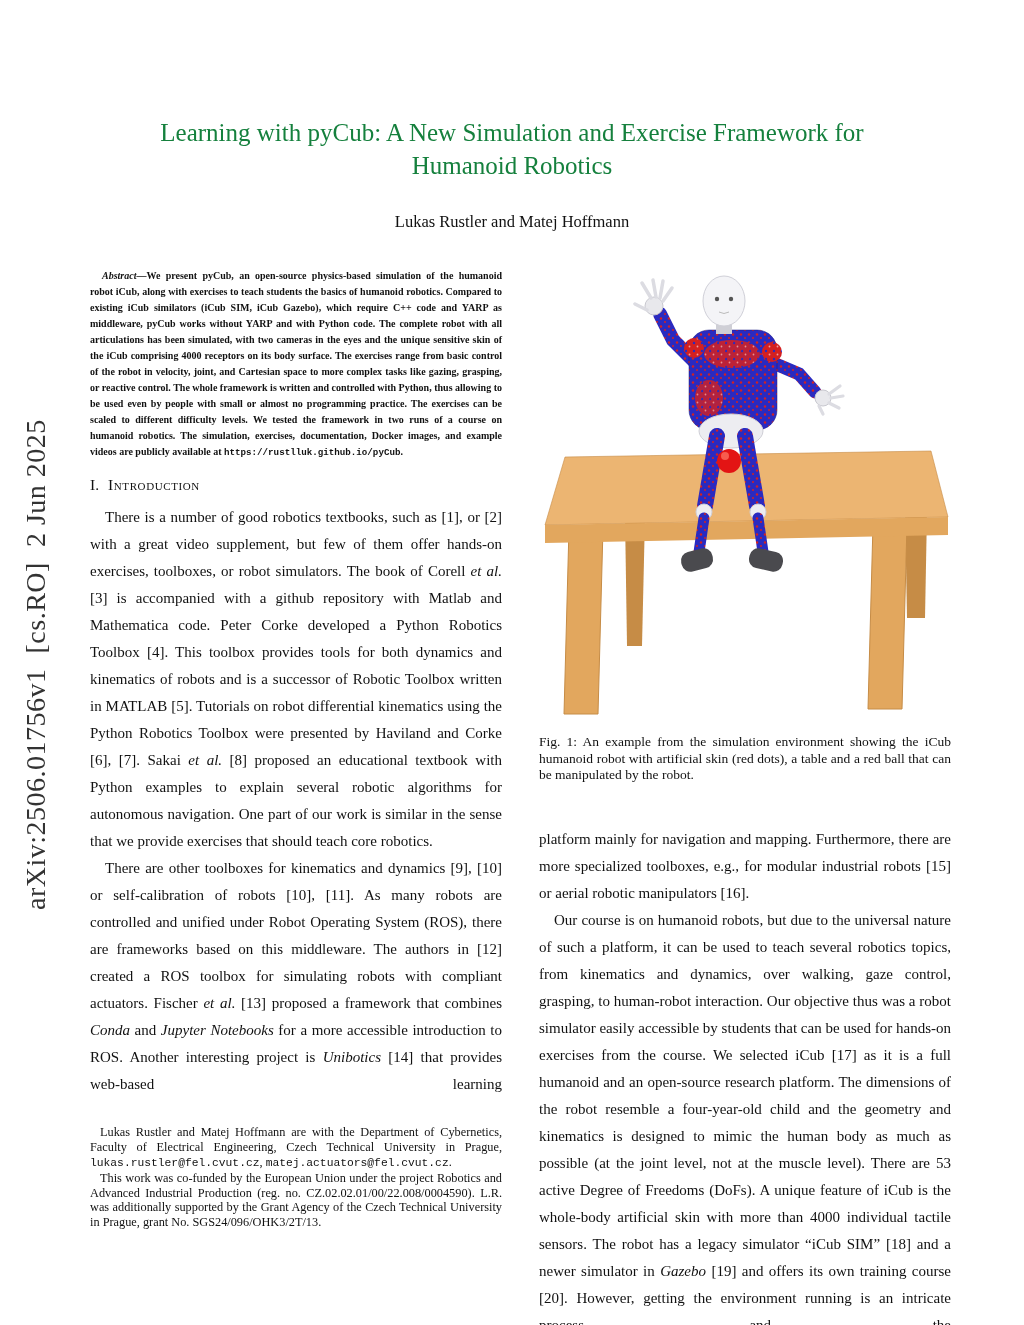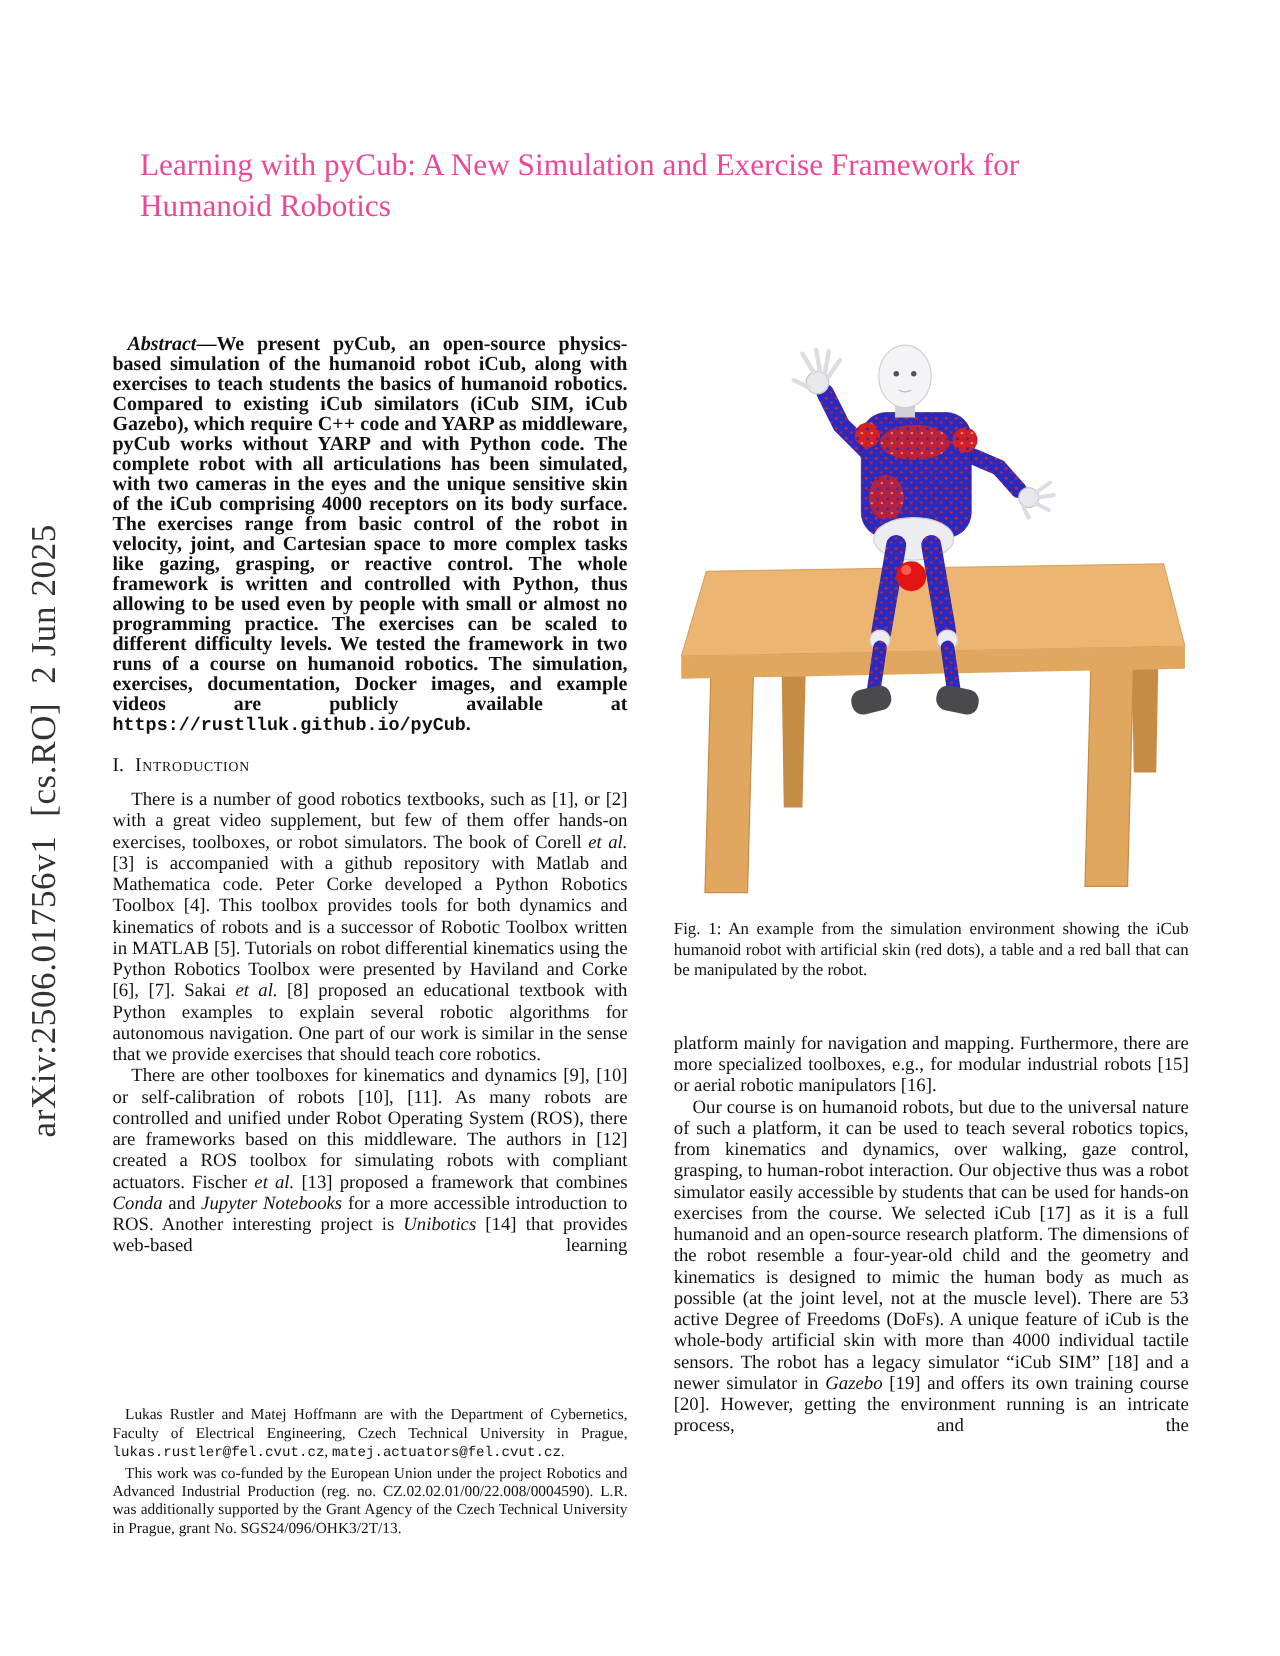--- a/index.html
+++ b/index.html
@@ -8,40 +8,40 @@
     font-family:"Liberation Serif","DejaVu Serif",serif;color:#111;
   }
   .arxiv{
     position:absolute;left:20px;top:376px;height:578px;
     writing-mode:vertical-rl;transform:rotate(180deg);
     font-size:28px;letter-spacing:0.5px;color:#333;white-space:pre;
     text-align:center;
   }
   .title{
     position:absolute;left:112px;right:112px;top:116px;margin:0;
-    font-size:25px;font-weight:normal;line-height:33px;color:#ec4899;
+    text-align:center;font-size:25px;font-weight:normal;line-height:33px;color:#15803d;
   }
   .authors{
     position:absolute;left:112px;right:112px;top:212px;
     text-align:center;font-size:16.5px;
   }
   .col{position:absolute;top:268px;width:412px;}
   .col-left{left:90px;height:962px;}
   .col-right{left:520px;margin-left:19px;}
   .abstract{
-    margin:0;font-size:16px;line-height:16px;font-weight:bold;
+    margin:0;font-size:10px;line-height:16px;font-weight:bold;
     text-align:justify;text-indent:12px;
   }
   .section-heading{
     margin:15px 0 10px 0;text-align:left;font-size:15.5px;font-weight:normal;
   }
   .section-heading .num{margin-right:9px;}
   .sc{font-variant:small-caps;letter-spacing:0.6px;}
   p.body{
-    margin:0;font-size:15px;line-height:17px;text-align:justify;text-indent:15px;
+    margin:0;font-size:15px;line-height:27px;text-align:justify;text-indent:15px;
   }
   p.body.noindent{text-indent:0;}
   p.body.justify-last{text-align-last:justify;}
   .footnotes{
     position:absolute;left:0;right:0;bottom:0;
     font-size:12.3px;line-height:14.8px;text-align:justify;
   }
   .footnotes p{margin:0;text-indent:10px;}
   figure{margin:0;}
   figcaption{
@@ -54,20 +54,21 @@
 </style>
 </head>
 <body>
 
 <div class="page">
 
   <div class="arxiv">arXiv:2506.01756v1  [cs.RO]  2 Jun 2025</div>
 
   <h1 class="title">Learning with pyCub: A New Simulation and Exercise Framework for Humanoid Robotics</h1>
 
+  <div class="authors">Lukas Rustler and Matej Hoffmann</div>
 
   <div class="col col-left">
     <p class="abstract"><span class="s-bi">Abstract</span><span>—We present pyCub, an open-source physics-based simulation of the humanoid robot iCub, along with exercises to teach students the basics of humanoid robotics. Compared to existing iCub similators (iCub SIM, iCub Gazebo), which require C++ code and YARP as middleware, pyCub works without YARP and with Python code. The complete robot with all articulations has been simulated, with two cameras in the eyes and the unique sensitive skin of the iCub comprising 4000 receptors on its body surface. The exercises range from basic control of the robot in velocity, joint, and Cartesian space to more complex tasks like gazing, grasping, or reactive control. The whole framework is written and controlled with Python, thus allowing to be used even by people with small or almost no programming practice. The exercises can be scaled to different difficulty levels. We tested the framework in two runs of a course on humanoid robotics. The simulation, exercises, documentation, Docker images, and example videos are publicly available at </span><span class="s-tt">https://rustlluk.github.io/pyCub</span><span>.</span></p>
 
     <h2 class="section-heading">
       <span class="num">I.</span><span class="sc">Introduction</span>
     </h2>
 
     <p class="body"><span>There is a number of good robotics textbooks, such as [1], or [2] with a great video supplement, but few of them offer hands-on exercises, toolboxes, or robot simulators. The book of Corell </span><span class="s-i">et al.</span><span> [3] is accompanied with a github repository with Matlab and Mathematica code. Peter Corke developed a Python Robotics Toolbox [4]. This toolbox provides tools for both dynamics and kinematics of robots and is a successor of Robotic Toolbox written in MATLAB [5]. Tutorials on robot differential kinematics using the Python Robotics Toolbox were presented by Haviland and Corke [6], [7]. Sakai </span><span class="s-i">et al.</span><span> [8] proposed an educational textbook with Python examples to explain several robotic algorithms for autonomous navigation. One part of our work is similar in the sense that we provide exercises that should teach core robotics.</span></p>
     <p class="body justify-last"><span>There are other toolboxes for kinematics and dynamics [9], [10] or self-calibration of robots [10], [11]. As many robots are controlled and unified under Robot Operating System (ROS), there are frameworks based on this middleware. The authors in [12] created a ROS toolbox for simulating robots with compliant actuators. Fischer </span><span class="s-i">et al.</span><span> [13] proposed a framework that combines </span><span class="s-i">Conda</span><span> and </span><span class="s-i">Jupyter Notebooks</span><span> for a more accessible introduction to ROS. Another interesting project is </span><span class="s-i">Unibotics</span><span> [14] that provides web-based learning</span></p>

